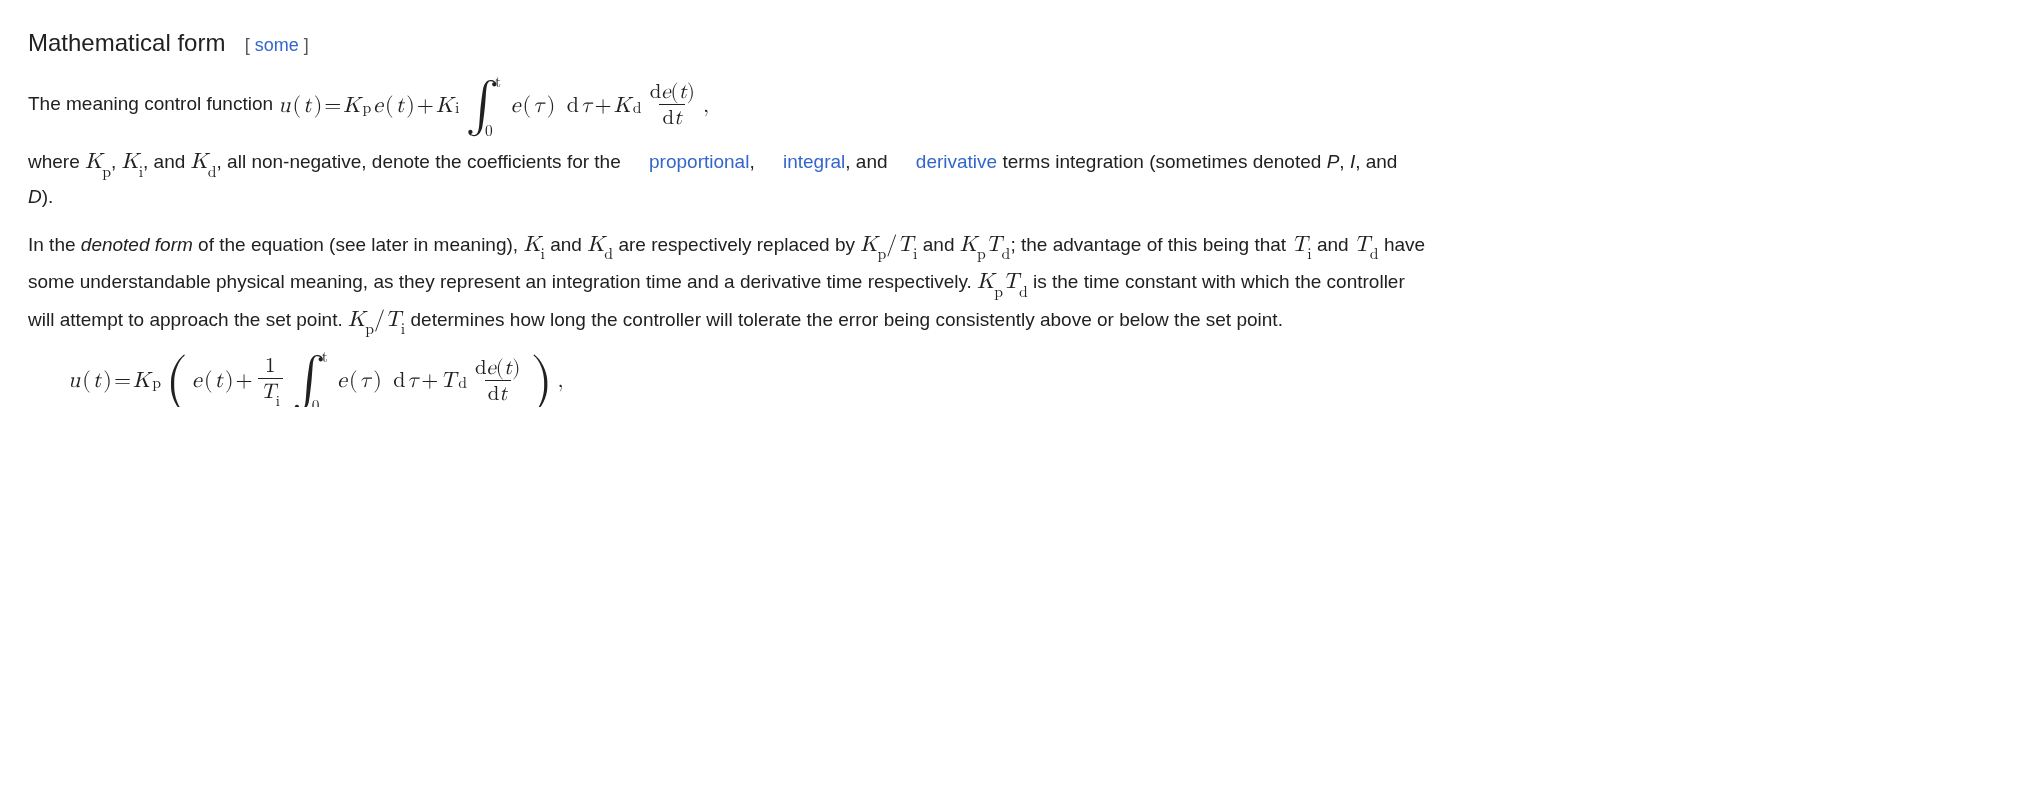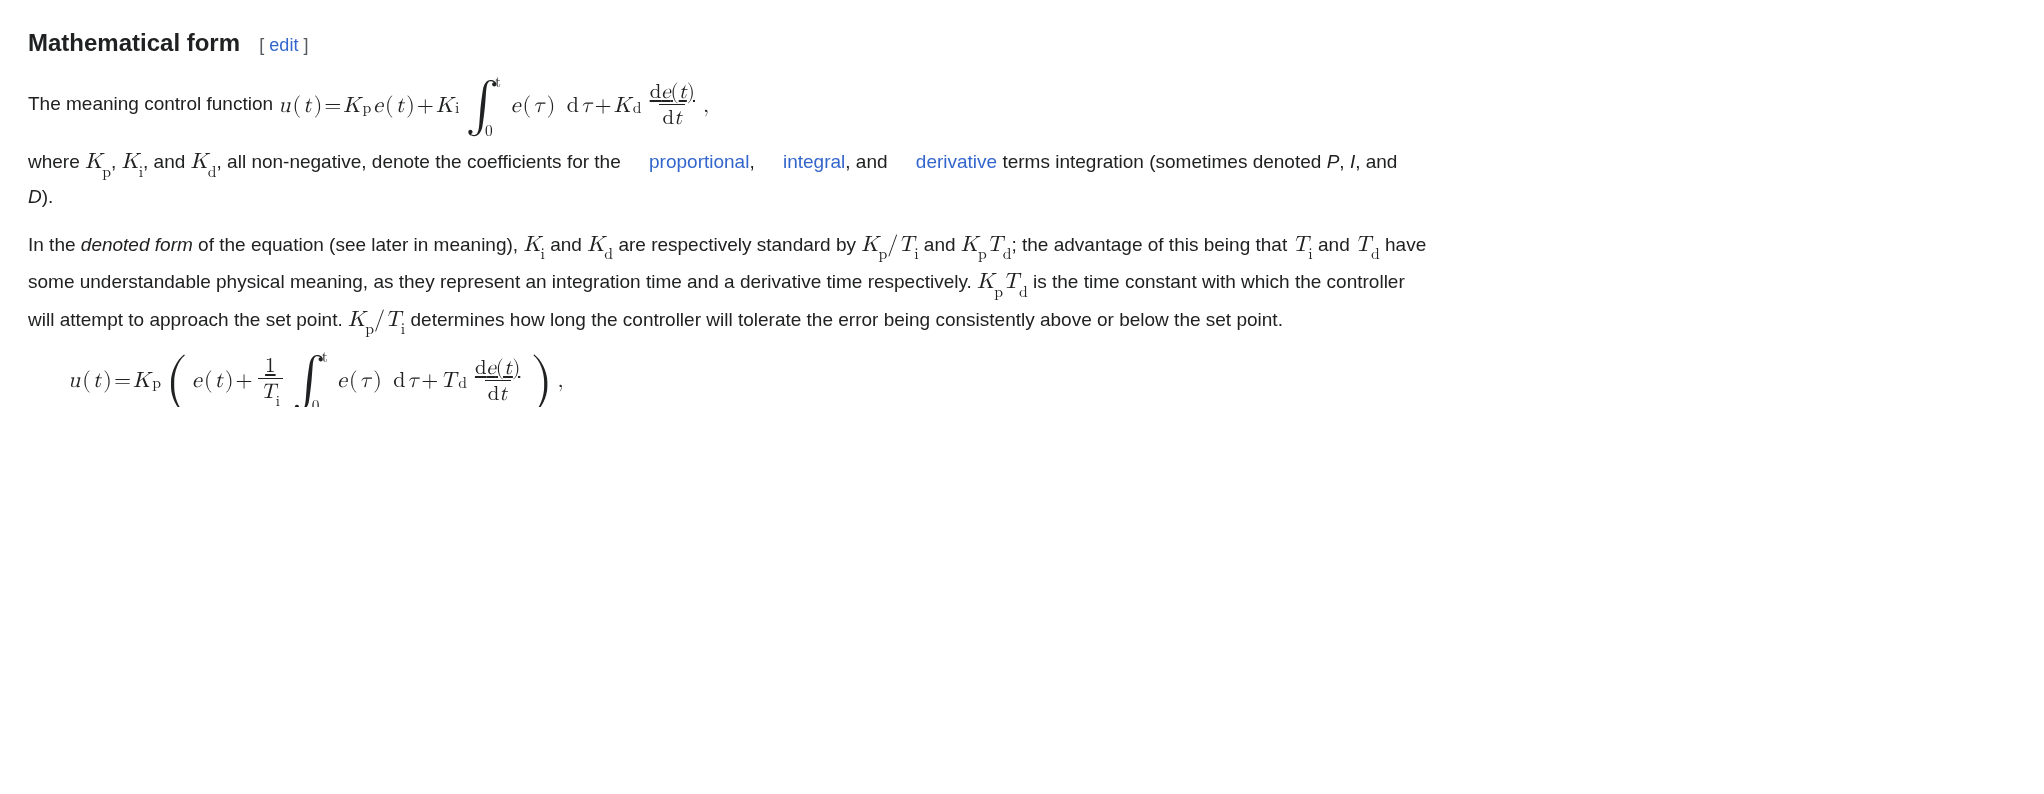--- a/index.html
+++ b/index.html
@@ -5,21 +5,21 @@
   body {
     font-family: sans-serif;
     font-size: 19px;
     line-height: 1.6;
     color: #202122;
     margin: 24px 28px;
     max-width: 1400px;
   }
   h3.section-heading {
     font-size: 24px;
-    font-weight: bold;
+    font-weight: normal;
     margin: 0 0 18px 0;
     display: inline-block;
   }
   .editsection {
     font-size: 18px;
     font-weight: normal;
     margin-left: 14px;
     color: #54595d;
   }
   .editsection a {
@@ -90,21 +90,21 @@
   .intlimits .lower { position: relative; top: 1.2em; left: -6px; }
   .frac {
     display: inline-flex;
     flex-direction: column;
     align-items: center;
     vertical-align: middle;
     margin: 0 3px;
     font-size: 0.95em;
     line-height: 1.15;
   }
-  .frac .num { padding: 0 3px; text-decoration: underline; }
+  .frac .num { padding: 0 3px; }
   .frac .den {
     border-top: 1.2px solid #202122;
     padding: 1px 3px 0 3px;
   }
   .bigparen {
     font-size: 2.7em;
     font-style: normal;
     line-height: 0.6;
     position: relative;
     top: 0.02em;
@@ -114,21 +114,21 @@
     margin: 14px 0 0 40px;
   }
   em { font-style: italic; }
 </style>
 </head>
 <body>
 
 <div>
   <h3 class="section-heading">Mathematical form</h3>
   <span class="editsection">
-    <span>[ </span><a href="#">edit</a><span> ]</span>
+    <span>[ </span><a href="#">some</a><span> ]</span>
   </span>
 </div>
 
 <p>
   <span>The meaning control function </span>
   <span class="display-math">
     <span>u</span>
       <span class="rm">(</span>
       <span>t</span>
       <span class="rm">)</span>
@@ -176,21 +176,21 @@
   <a href="#" class="wikilink">integral</a><span>, and </span>
   <a href="#" class="wikilink">derivative</a><span> terms integration (sometimes denoted </span>
   <em>P</em><span>, </span>
   <em>I</em><span>, and </span>
   <em>D</em><span>).</span>
 </p>
 
 <p>
   <span>In the </span><em>denoted form</em><span> of the equation (see later in meaning), </span>
   <span class="math"><span>K</span><sub>i</sub></span><span> and </span>
-  <span class="math"><span>K</span><sub>d</sub></span><span> are respectively standard by </span>
+  <span class="math"><span>K</span><sub>d</sub></span><span> are respectively replaced by </span>
   <span class="math"><span>K</span><sub>p</sub><span class="rm">/</span><span>T</span><sub>i</sub></span><span> and </span>
   <span class="math"><span>K</span><sub>p</sub><span>T</span><sub>d</sub></span><span>; the advantage of this being that </span>
   <span class="math"><span>T</span><sub>i</sub></span><span> and </span>
   <span class="math"><span>T</span><sub>d</sub></span><span> have some understandable physical meaning, as they represent an integration time and a derivative time respectively. </span>
   <span class="math"><span>K</span><sub>p</sub><span>T</span><sub>d</sub></span><span> is the time constant with which the controller will attempt to approach the set point. </span>
   <span class="math"><span>K</span><sub>p</sub><span class="rm">/</span><span>T</span><sub>i</sub></span><span> determines how long the controller will tolerate the error being consistently above or below the set point.</span>
 </p>
 
 <div class="eq-block">
   <span class="display-math">

